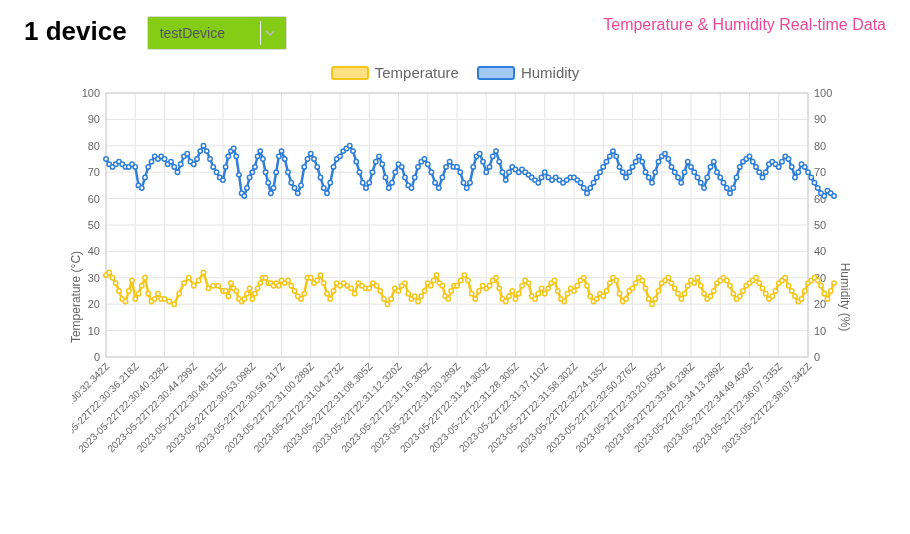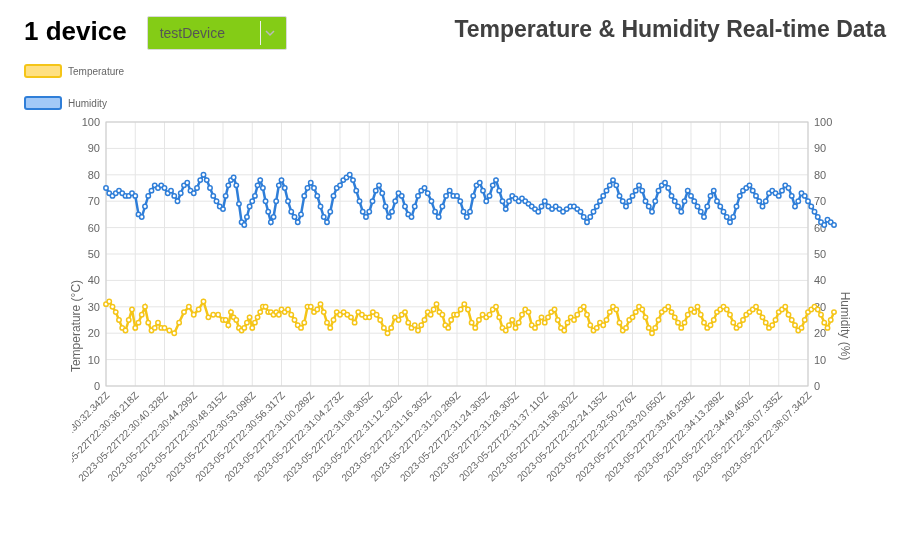--- a/index.html
+++ b/index.html
@@ -1,22 +1,22 @@
 <!DOCTYPE html>
 <html><head>
 <meta charset="utf-8">
 <style>
   * { box-sizing: border-box; }
   body { margin: 0; padding: 16px 24px; font-family: -apple-system, BlinkMacSystemFont, "Segoe UI", Arial, sans-serif; background: #fff; width: 910px; }
   .header { display: flex; align-items: flex-start; gap: 20px; margin-bottom: 10px; }
   .device-count { font-size: 26px; font-weight: 700; color: #000; }
   .device-select { position: relative; display: inline-flex; align-items: center; border: 1px solid #d9d9d9; border-radius: 2px; height: 34px; padding: 0 30px 0 12px; font-size: 14px; color: #555; background: #84cc16; cursor: pointer; min-width: 140px; }
   .device-select .chev { position: absolute; right: 6px; top: 4px; bottom: 4px; width: 20px; display: flex; align-items: center; justify-content: center; border-left: 1px solid #eee; color: #bbb; }
-  .title { flex: 1; text-align: right; font-size: 23px; font-weight: 700; color: #404040; }
-  .legend { display: flex; justify-content: center; gap: 18px; margin: 14px 0 6px; font-size: 10px; color: #666; flex-direction: column; }
+  .title { flex: 1; text-align: right; font-size: 16px; font-weight: 400; color: #ec4899; }
+  .legend { display: flex; justify-content: center; gap: 18px; margin: 14px 0 6px; font-size: 15px; color: #666; }
   .legend-item { display: inline-flex; align-items: center; gap: 6px; }
   .swatch { width: 38px; height: 14px; border-radius: 3px; border: 2px solid; }
   .chart-wrap { position: relative; margin-left: 48px; margin-right: 48px; }
   .y-axis-label { position: absolute; top: 50%; font-size: 12px; color: #666; transform-origin: center; }
   .y-axis-label.left { left: -42px; transform: translateY(-50%) rotate(-90deg); }
   .y-axis-label.right { right: -42px; transform: translateY(-50%) rotate(90deg); }
   svg { display: block; }
   .grid-line { stroke: #e5e5e5; stroke-width: 1; }
   .series-line { fill: none; stroke-width: 2.5; }
   .tick-label { font-size: 11px; fill: #666; }

